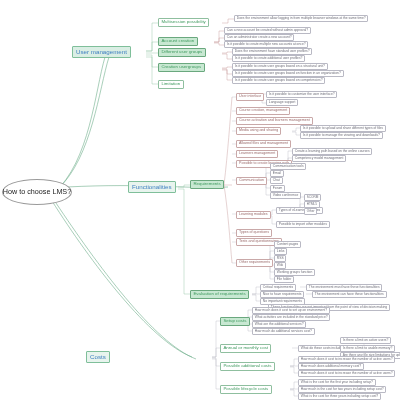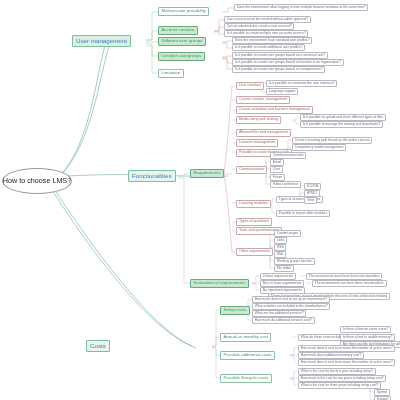--- a/index.html
+++ b/index.html
@@ -9,21 +9,21 @@
   }
   body {
     width: 400px;
     height: 400px;
     overflow: hidden;
     font-family: "Liberation Sans", sans-serif;
     position: relative;
   }
   #canvas {
     position: absolute;
-    left: 0; top: 0;
+    left: 0; top: 11px;
     width: 400px;
     height: 292px;
   }
   #edges {
     position: absolute;
     left: 0; top: 0;
     width: 400px;
     height: 400px;
     pointer-events: none;
   }

